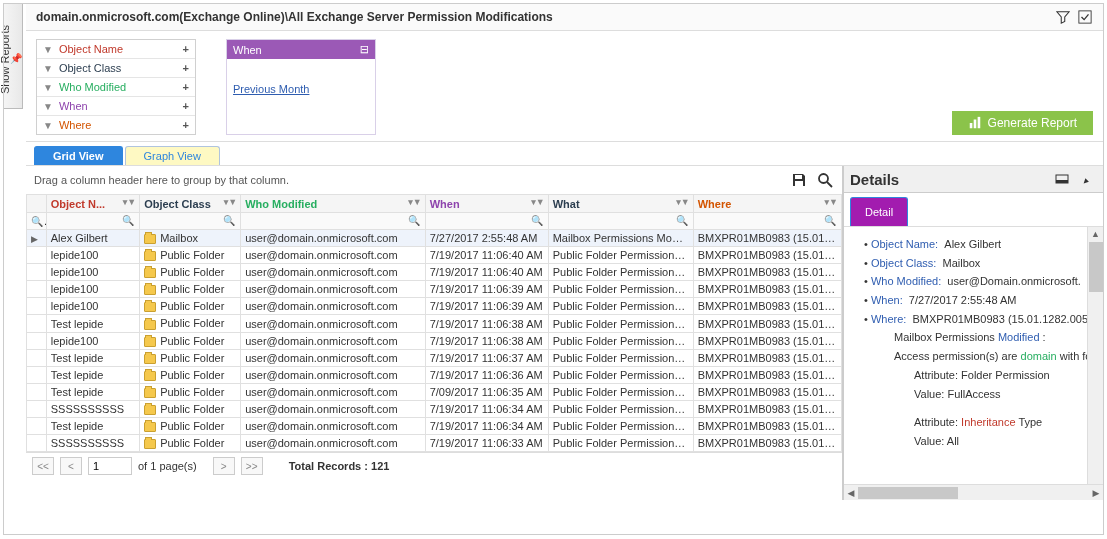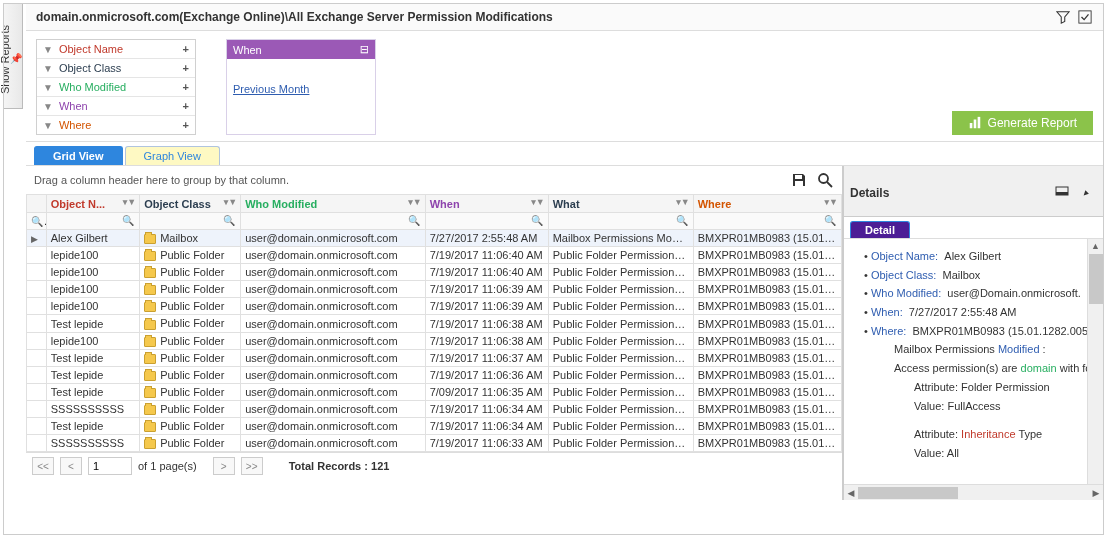--- a/index.html
+++ b/index.html
@@ -62,24 +62,24 @@
 .fold-ico::before { content: ""; position: absolute; top: -3px; left: 0; width: 5px; height: 2px; background: #f5c84c; border: 1px solid #caa030; border-bottom: none; }
 .row-arrow { color: #666; font-size: 9px; }
 
 .pager { border-top: 1px solid #ddd; padding: 4px 6px; display: flex; align-items: center; gap: 6px; font-size: 11px; }
 .pg-btn { border: 1px solid #ccc; background: #f8f8f8; width: 22px; height: 18px; font-size: 10px; cursor: pointer; color: #888; }
 .pg-input { width: 44px; height: 18px; border: 1px solid #ccc; text-align: left; padding: 0 4px; font-size: 11px; }
 .pager .lab { margin-right: 10px;}
 .pager .total { margin-left: 20px; font-weight: bold; }
 
 .details-pane { width: 260px; display: flex; flex-direction: column; border-left: 1px solid #ccc; }
-.det-hdr { background: #f0f0f0; border-bottom: 1px solid #ccc; padding: 16px 6px; font-weight: bold; font-size: 12px; display: flex; align-items: flex-end; }
+.det-hdr { background: #f0f0f0; border-bottom: 1px solid #ccc; padding: 4px 6px; font-weight: bold; font-size: 15px; display: flex; align-items: center; }
 .det-hdr .sp { flex: 1; }
 .det-tab-row { padding: 4px 6px 0; border-bottom: 1px solid #ddd; }
-.det-tab { display: inline-block; background: #4c1d95; color: #fff; padding: 2px 14px; font-size: 11px; border: 1px solid #2e86de; border-bottom: none; border-radius: 3px 3px 0 0; font-weight: bold;}
+.det-tab { display: inline-block; background: #a21caf; color: #fff; padding: 8px 14px; font-size: 11px; border: 1px solid #2e86de; border-bottom: none; border-radius: 3px 3px 0 0;}
 .det-body { flex: 1; overflow: auto; padding: 8px 10px; font-size: 11px; line-height: 1.7; position: relative;}
 .det-body ul { list-style: none; padding-left: 10px; }
 .det-body li::before { content: "• "; color: #333; }
 .det-body .k { color: #2f5db0; }
 .det-body .sub { padding-left: 40px; }
 .det-body .sub2 { padding-left: 60px; }
 .c-mod { color: #2f5db0; }
 .c-add { color: #27ae60; }
 .c-inh { color: #c0392b; }
 .det-scroll-v { position: absolute; right: 0; top: 0; bottom: 0; width: 16px; background: #f0f0f0; border-left: 1px solid #ddd;}

